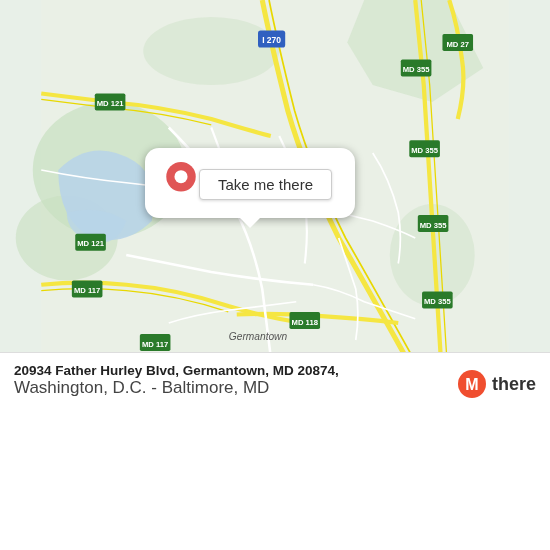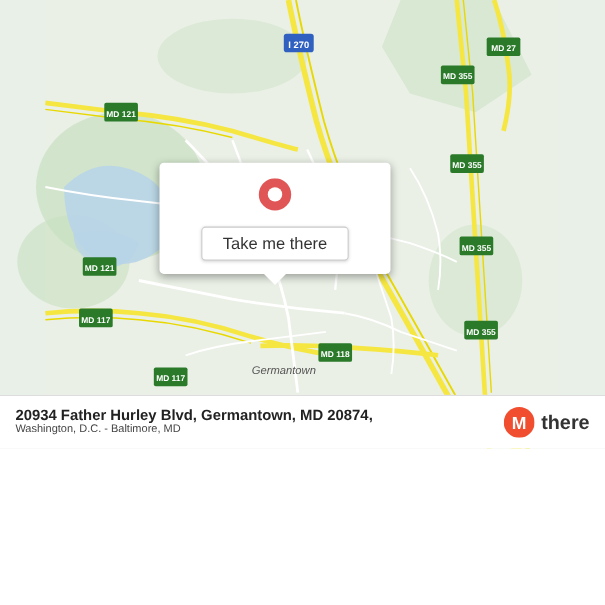--- a/index.html
+++ b/index.html
@@ -21,24 +21,24 @@
       width: 100%; height: 100%;
     }
 
     
     #callout {
       position: absolute;
       top: 148px;
       left: 145px;
       width: 210px;
       background: white;
-      border-radius: 4px;
+      border-radius: 14px;
       box-shadow: 0 2px 8px rgba(0,0,0,0.35);
       display: flex;
-      flex-direction: column;
+      flex-direction: row;
       align-items: center;
       padding: 14px 18px 12px 18px;
     }
 
     #callout::after {
       content: '';
       position: absolute;
       bottom: -10px;
       left: 50%;
       transform: translateX(-50%);
@@ -65,37 +65,37 @@
       box-shadow: 0 1px 3px rgba(0,0,0,0.15);
     }
 
     
     #bottom-bar {
       position: absolute;
       bottom: 0; left: 0; right: 0;
       background: white;
       padding: 10px 14px 10px 14px;
       display: flex;
-      align-items: flex-start;
+      align-items: flex-end;
       justify-content: space-between;
       border-top: 1px solid #ddd;
     }
 
     #address-block {
       display: flex;
       flex-direction: column;
     }
 
     #address-line1 {
       font-size: 13.5px;
       font-weight: bold;
       color: #222;
     }
     #address-line2 {
-      font-size: 10px;
+      font-size: 17px;
       color: #444;
     }
 
     #moovit-logo {
       display: flex;
       align-items: center;
       gap: 6px;
     }
 
     #moovit-text {

